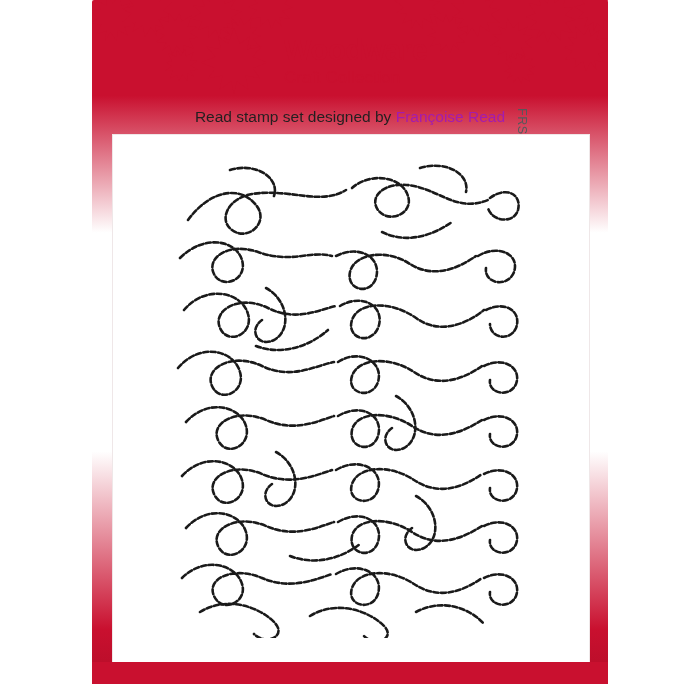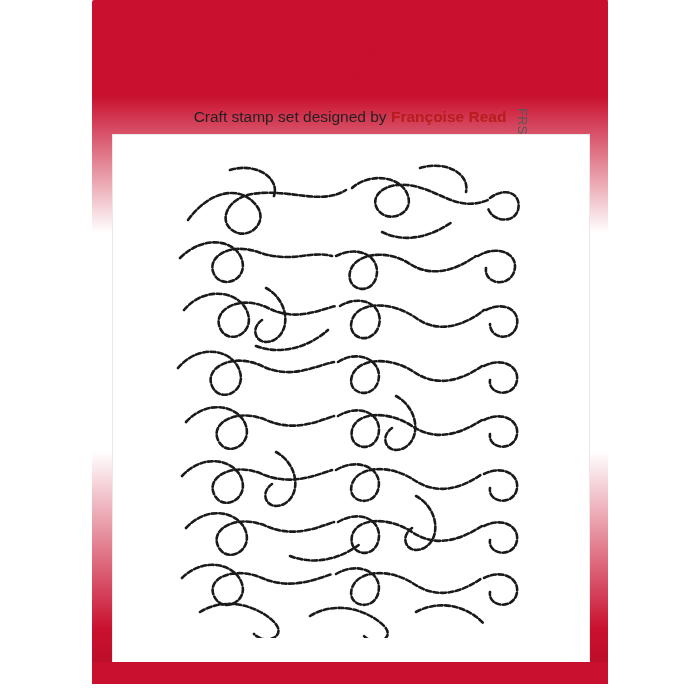--- a/index.html
+++ b/index.html
@@ -99,22 +99,22 @@
     position: absolute;
     left: 112px;
     top: 108px;
     width: 476px;
     text-align: center;
     font-size: 15.5px;
     color: #231f20;
     white-space: nowrap;
   }
   .designer-name {
-    color: #b91c1c;
-    font-weight: bold;
+    color: #a21caf;
+    font-weight: normal;
   }
 
   
   .product-code {
     position: absolute;
     left: 529px;
     top: 108px;
     font-size: 12.5px;
     color: #58585a;
     transform: rotate(90deg);
@@ -250,21 +250,21 @@
       <svg viewBox="0 0 100 100">
           <path fill="currentColor" d="M50 4 L58 26 L72 16 L68 34 L88 30 L76 44 L96 52 L76 60 L86 74 L66 70 L70 90 L54 78 L50 96 L46 78 L30 90 L34 70 L14 74 L24 60 L4 52 L24 44 L12 30 L32 34 L28 16 L42 26 Z"></path>
         </svg>
     </span>
     <span class="logo-text">
       <span class="brand-name">Woodware</span>
       <span class="brand-sub">Craft Collection</span>
     </span>
   </div>
 
-  <div class="designer-line"><span>Craft stamp set designed by </span><span class="designer-name">Françoise Read</span></div>
+  <div class="designer-line"><span>Read stamp set designed by </span><span class="designer-name">Françoise Read</span></div>
 
   <div class="product-code">FRS918</div>
 
   <div class="inner-panel"></div>
 
   <div class="stamp-art">
     <svg viewBox="0 0 360 478" preserveAspectRatio="none">
       <g fill="none" stroke="#1a1a1a" stroke-width="2.6" stroke-linecap="round" stroke-dasharray="5 2.5">
         <path d="M18 60 C40 30, 70 25, 86 45 C100 62, 78 82, 62 70 C48 60, 58 38, 82 34 C120 28, 150 46, 176 30"></path>
         <path d="M182 28 C200 12, 232 16, 238 36 C244 54, 218 64, 208 50 C198 36, 216 20, 244 26 C272 32, 288 52, 318 40"></path>

